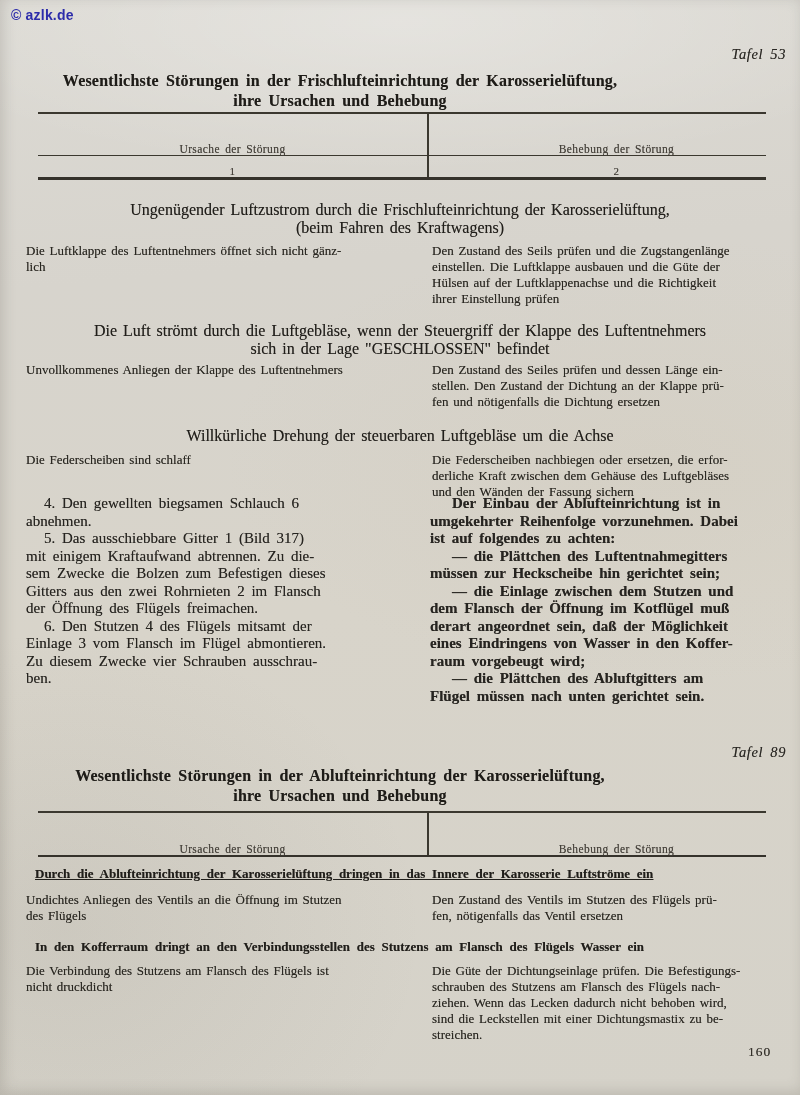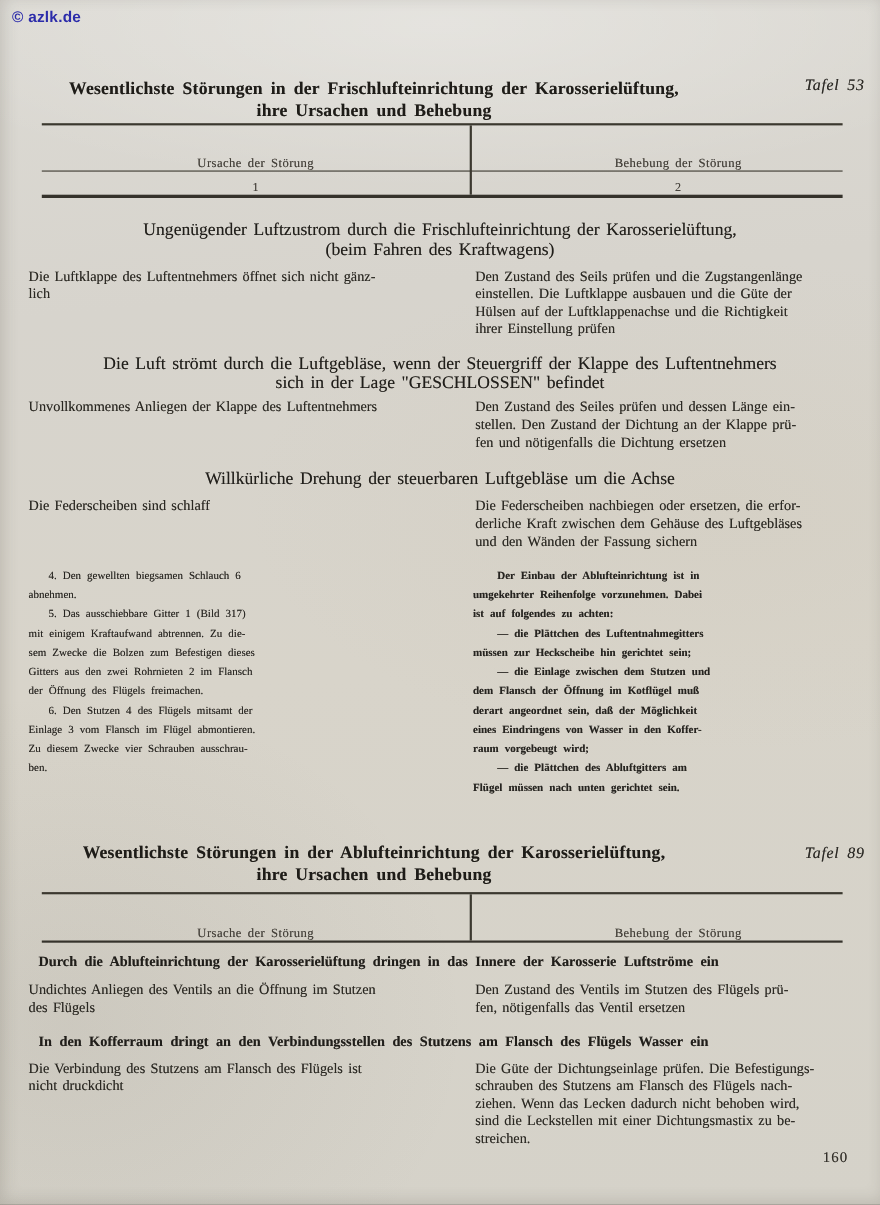--- a/index.html
+++ b/index.html
@@ -23,21 +23,21 @@
   .pre { white-space:pre-line; }
 
   .watermark {
     position:absolute; left:11px; top:7px;
     font-family:"Liberation Sans","DejaVu Sans",sans-serif;
     font-size:14px; font-weight:600; color:#2c2caa; letter-spacing:0.2px;
   }
 
   .tafel-label {
     position:absolute; right:14px;
-    font-style:italic; font-size:14.5px; letter-spacing:0.6px; word-spacing:3px; color:#2b2925;margin-top:24px;
+    font-style:italic; font-size:14.5px; letter-spacing:0.6px; word-spacing:3px; color:#2b2925;
   }
   .tl-53 { top:46px; }
   .tl-54 { top:744px; }
 
   .doc-title {
     position:absolute; left:0; width:680px; text-align:center;
     font-weight:bold; font-size:16px; line-height:20px;
     word-spacing:3px; letter-spacing:0.2px; color:#1e1c18;
   }
   .title-53 { top:71px; }
@@ -73,36 +73,36 @@
   }
   .sh1 { top:201px; }
   .sh2 { top:322px; }
   .sh3 { top:427px; }
 
   .sec-heading-left {
     position:absolute; left:35px; width:740px; text-align:left;
     font-weight:bold; font-size:13px; line-height:16px;
     word-spacing:3.5px; color:#201e1a;
   }
-  .shA { top:866px; }
+  .shA { top:866px;text-decoration:underline; }
   .shB { top:939px; }
 
   .cause, .remedy {
     position:absolute; font-size:13px; line-height:16px;
     word-spacing:1.5px; color:#2a2822;
   }
   .cause  { left:26px;  width:390px; }
   .remedy { left:432px; width:352px; }
   .r1 { top:243px; }
   .r2 { top:362px; }
   .r3 { top:452px; }
   .rA { top:892px; }
   .rB { top:963px; }
 
-  .bodycol { position:absolute; top:515px; font-size:10px; line-height:17.5px; word-spacing:3px; color:#262420; }
+  .bodycol { position:absolute; top:495px; font-size:15px; line-height:17.5px; word-spacing:3px; color:#262420; }
   .bc-left  { left:26px;  width:382px; }
   .bc-right { left:430px; width:364px;font-weight:bold; }
   .bodycol p { margin:0; white-space:pre-line; }
   .bc-left p  { text-indent:18px; }
   .bc-right p { text-indent:22px; }
 
   .page-num { position:absolute; left:748px; top:1044px; font-size:13.5px; letter-spacing:1px; color:#33302a; }
 </style>
 </head>
 <body>

